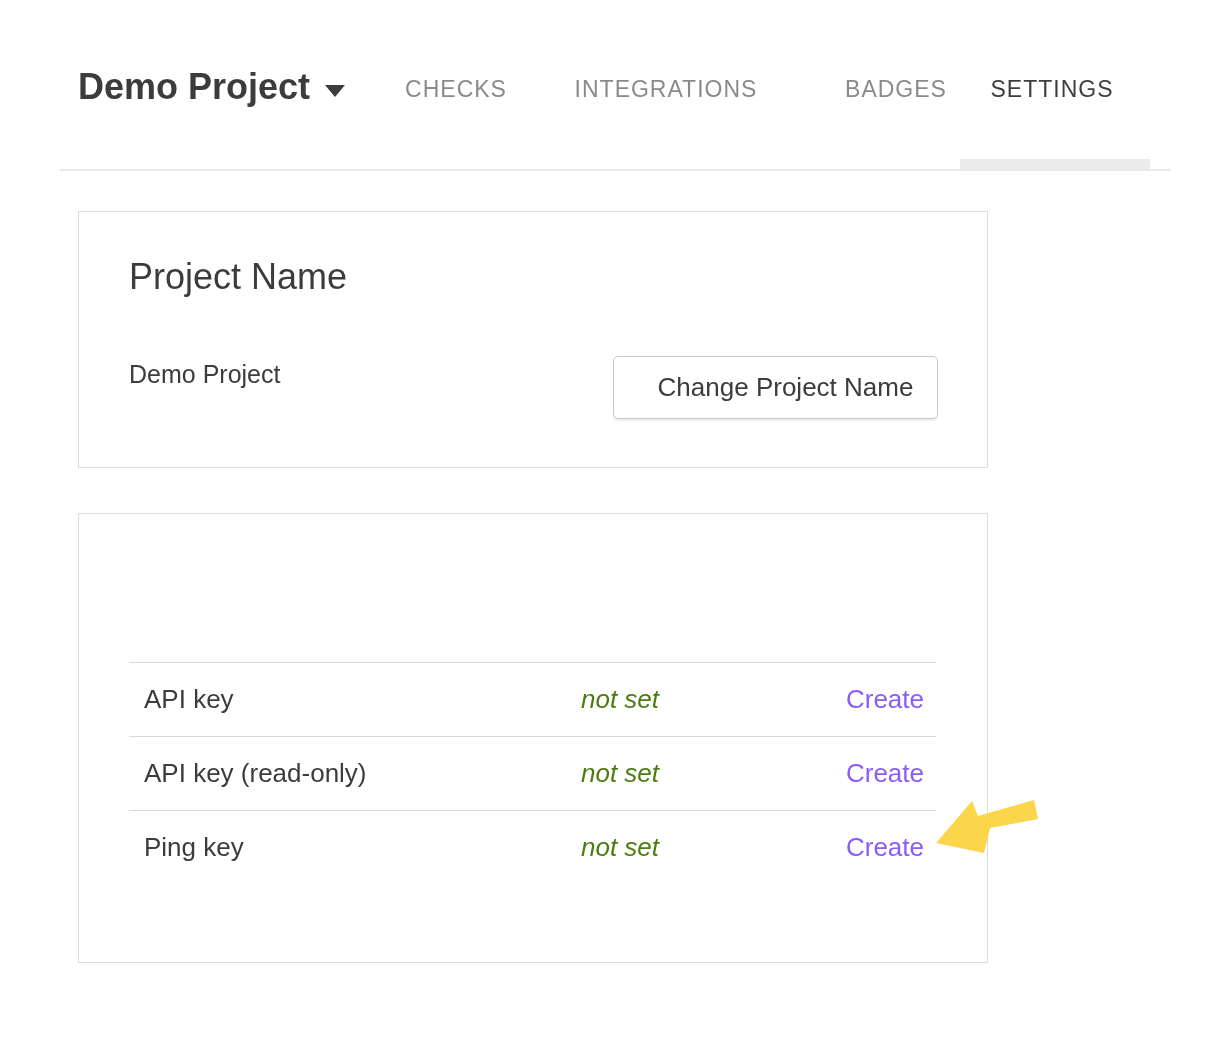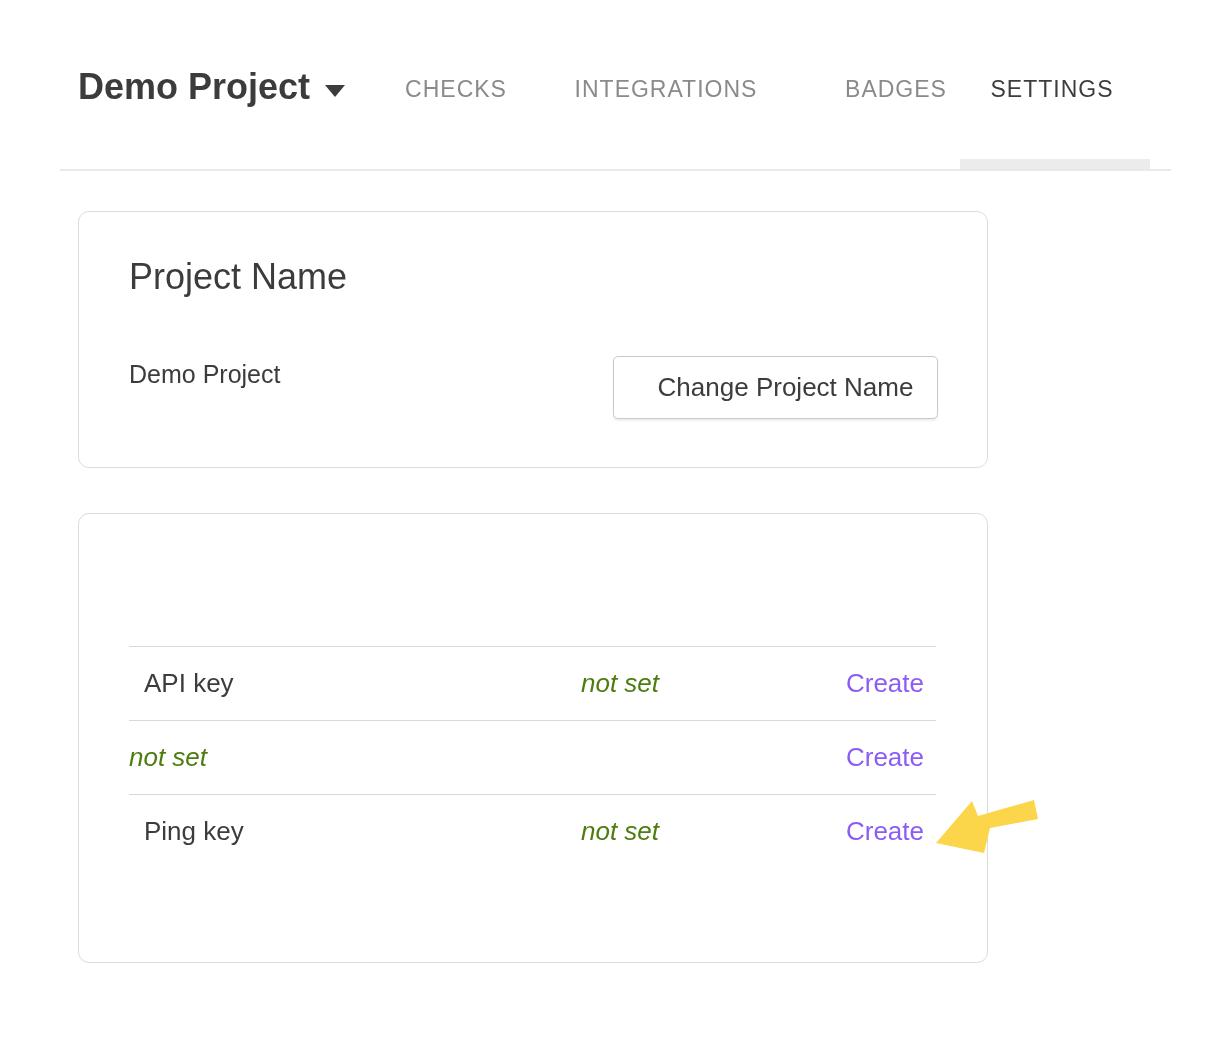--- a/index.html
+++ b/index.html
@@ -61,21 +61,21 @@
     background: #e9e9e9;
   }
 
   
   .card {
     position: absolute;
     left: 78px;
     width: 910px;
     background: #ffffff;
     border: 1px solid #dcdcdc;
-    border-radius: 11px;
+    border-radius: 0;
   }
   .card-project-name { top: 211px; height: 257px; }
   .card-api-access   { top: 513px; height: 450px; }
   .card h2 {
     position: absolute;
     left: 50px;
     font-size: 36px;
     font-weight: 400;
     color: #3c3c3c;
   }
@@ -99,21 +99,21 @@
     font-size: 26px;
     color: #3c3c3c;
     box-shadow: 0 2px 2px rgba(0,0,0,0.07);
     cursor: pointer;
     padding-left: 20px;
   }
 
   
   .api-table {
     position: absolute;
-    left: 50px; top: 132px;
+    left: 50px; top: 148px;
     width: 807px;
   }
   .api-row {
     display: flex;
     align-items: center;
     height: 74px;
     border-top: 1px solid #d9d9d9;
     font-size: 26px;
   }
   .api-row .key-label {
@@ -170,20 +170,21 @@
   <div class="card card-api-access">
     <div class="api-table">
 
       <div class="api-row">
         <span class="key-label">API key</span>
         <span class="key-value">not set</span>
         <a class="key-action">Create</a>
       </div>
 
       <div class="api-row">
+        <span class="key-label">API key (read-only)</span>
         <span class="key-value">not set</span>
         <a class="key-action">Create</a>
       </div>
 
       <div class="api-row">
         <span class="key-label">Ping key</span>
         <span class="key-value">not set</span>
         <a class="key-action">Create</a>
       </div>
 

